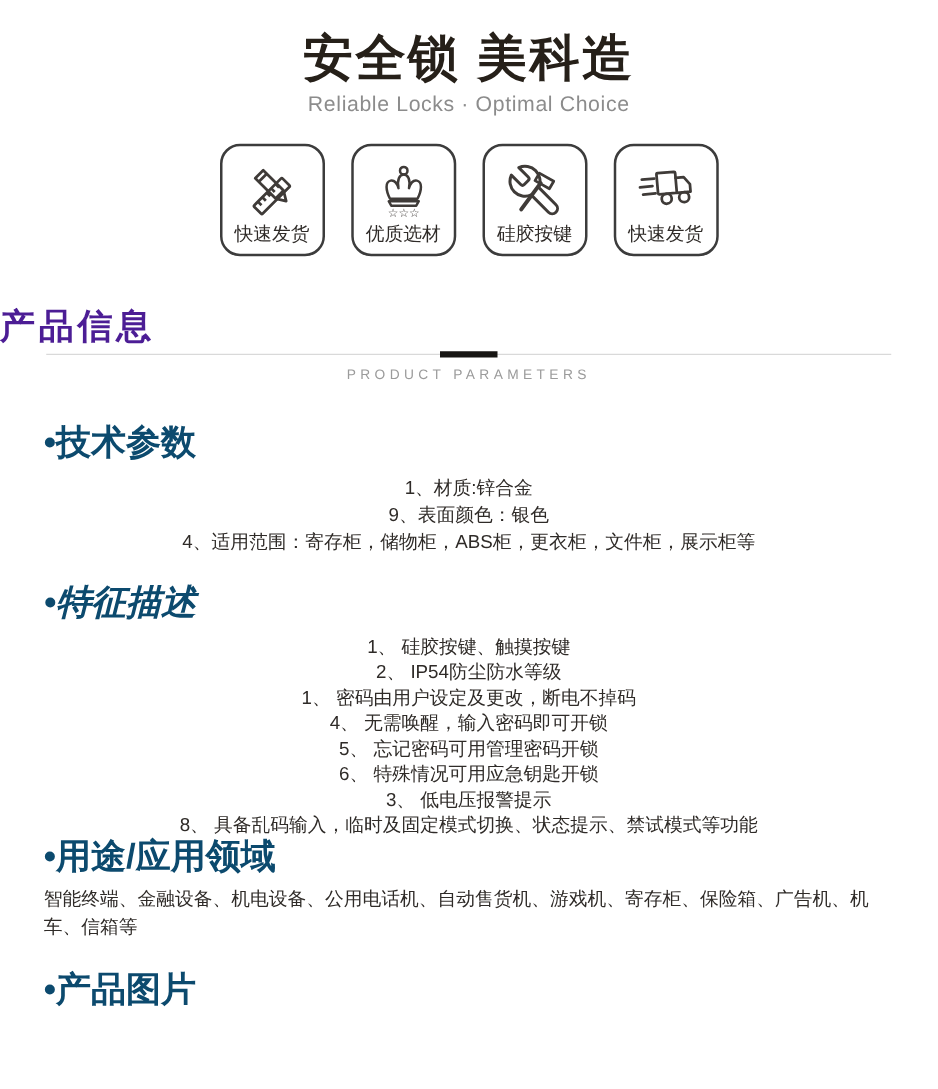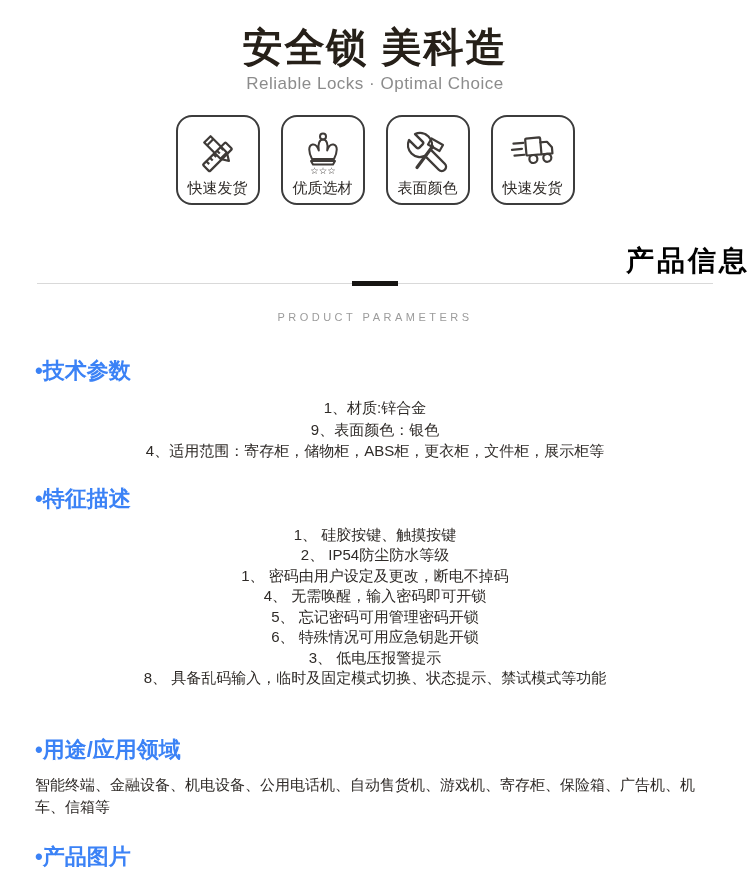--- a/index.html
+++ b/index.html
@@ -29,40 +29,40 @@
     display:flex; flex-direction:column; align-items:center; justify-content:flex-end;
     padding-bottom:6px; background:#fff;
   }
   .fbox svg { width:48px; height:50px; display:block; margin-bottom:1px; }
   .fbox .flabel { font-size:15px; line-height:18px; color:#2f2b28; white-space:nowrap; }
   .ink { stroke:#3f3b38; fill:none; }
 
   
   .section-head { margin-top:40px; }
   .section-head h2 {
-    margin:0; text-align:right; font-size:28px; line-height:32px;
-    font-weight:bold; color:#000000; letter-spacing:3px;
+    margin:0; text-align:left; font-size:28px; line-height:32px;
+    font-weight:bold; color:#4c1d95; letter-spacing:3px;
   }
   .rule { position:relative; height:6px; margin-top:4px; }
   .rule .thin { position:absolute; top:2px; left:37px; right:37px; border-top:1px solid #d9d9d9; }
   .rule .thick {
     position:absolute; top:0; left:50%; transform:translateX(-50%);
     width:46px; height:5px; background:#171513;
   }
   .section-head .en {
-    margin-top:24px; text-align:center; font-size:11px; color:#9b9b9b;
+    margin-top:7px; text-align:center; font-size:11px; color:#9b9b9b;
     letter-spacing:3.5px;
   }
 
   
   main { padding:0 35px; }
-  main h3 { margin:0; font-size:22px; line-height:26px; font-weight:bold; color:#3b82f6; }
+  main h3 { margin:0; font-size:28px; line-height:26px; font-weight:bold; color:#0c4a6e; }
   .h-tech { margin-top:35px; }
-  .h-feat { margin-top:24px; }
-  .h-app  { margin-top:48px; }
+  .h-feat { margin-top:24px;font-style:italic; }
+  .h-app  { }
   .h-img  { margin-top:26px; }
   ul.plist { list-style:none; margin:13px 0 0 0; padding:0; font-size:15px; }
   ul.plist li { line-height:21.5px;text-align:center; }
   ul.plist.tight li { line-height:20.5px; }
   p.apps { margin:11px 0 0 0; font-size:15px; line-height:22px; max-width:690px; }
 </style>
 </head>
 <body>
 
 <div class="page">
@@ -108,21 +108,21 @@
     </div>
 
     <div class="fbox">
       <svg viewBox="0 0 48 48" aria-hidden="true">
         <g class="ink" stroke-linejoin="round">
           <path stroke-width="1.2" transform="translate(48 0) scale(-2 2)" d="M14.7 6.3a1 1 0 0 0 0 1.4l1.6 1.6a1 1 0 0 0 1.4 0l3.77-3.77a6 6 0 0 1-7.94 7.94l-6.91 6.91a2.12 2.12 0 0 1-3-3l6.91-6.91a6 6 0 0 1 7.94-7.94l-3.76 3.76z"></path>
           <path stroke-width="2.2" d="M27.5 9.5 L39 16 L35.5 22 L24 15.5 Z"></path>
           <path stroke-width="3.2" stroke-linecap="round" d="M28.5 17.5 L13 38.5"></path>
         </g>
       </svg>
-      <span class="flabel">表面颜色</span>
+      <span class="flabel">硅胶按键</span>
     </div>
 
     <div class="fbox">
       <svg viewBox="0 0 48 48" aria-hidden="true">
         <g class="ink" stroke-width="2.2" stroke-linecap="round" stroke-linejoin="round" transform="rotate(-5 24 20)">
           <line x1="5" y1="13" x2="15" y2="13"></line>
           <line x1="3" y1="19" x2="13" y2="19"></line>
           <line x1="5" y1="25" x2="15" y2="25"></line>
           <rect x="17" y="9" width="15" height="17" rx="1"></rect>
           <path d="M32 14 H38.5 L43 20 V26 H32"></path>

